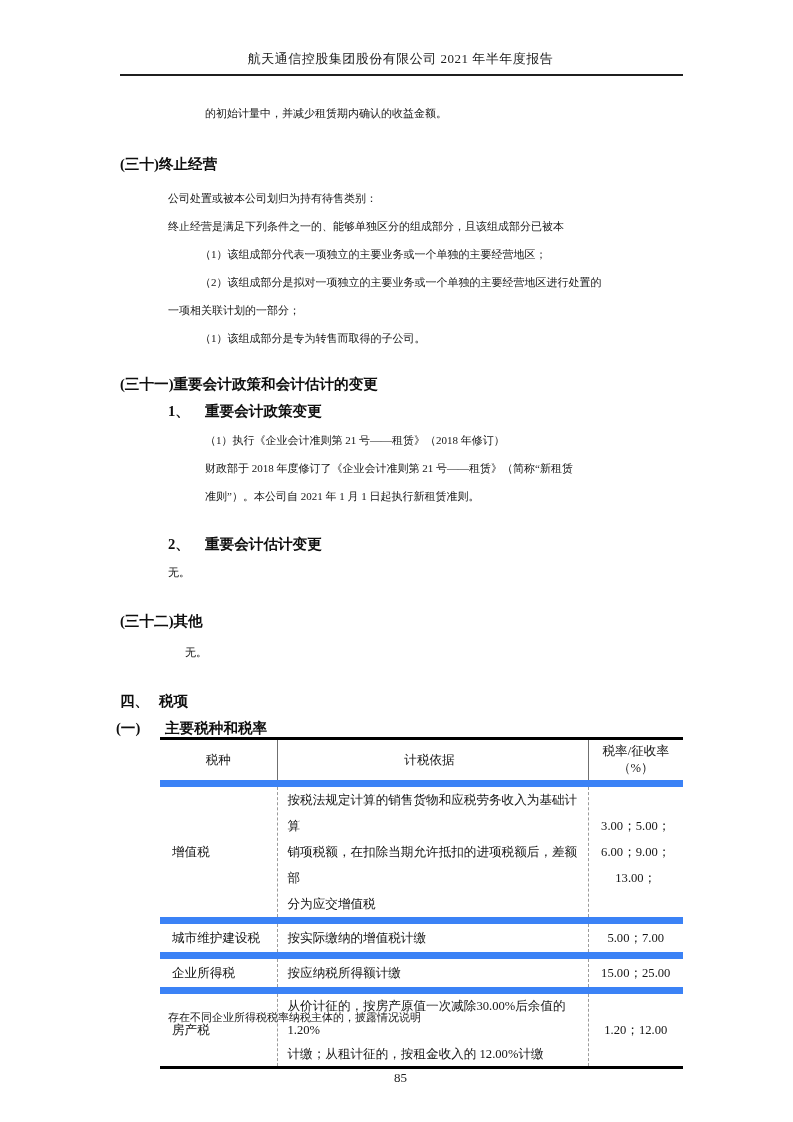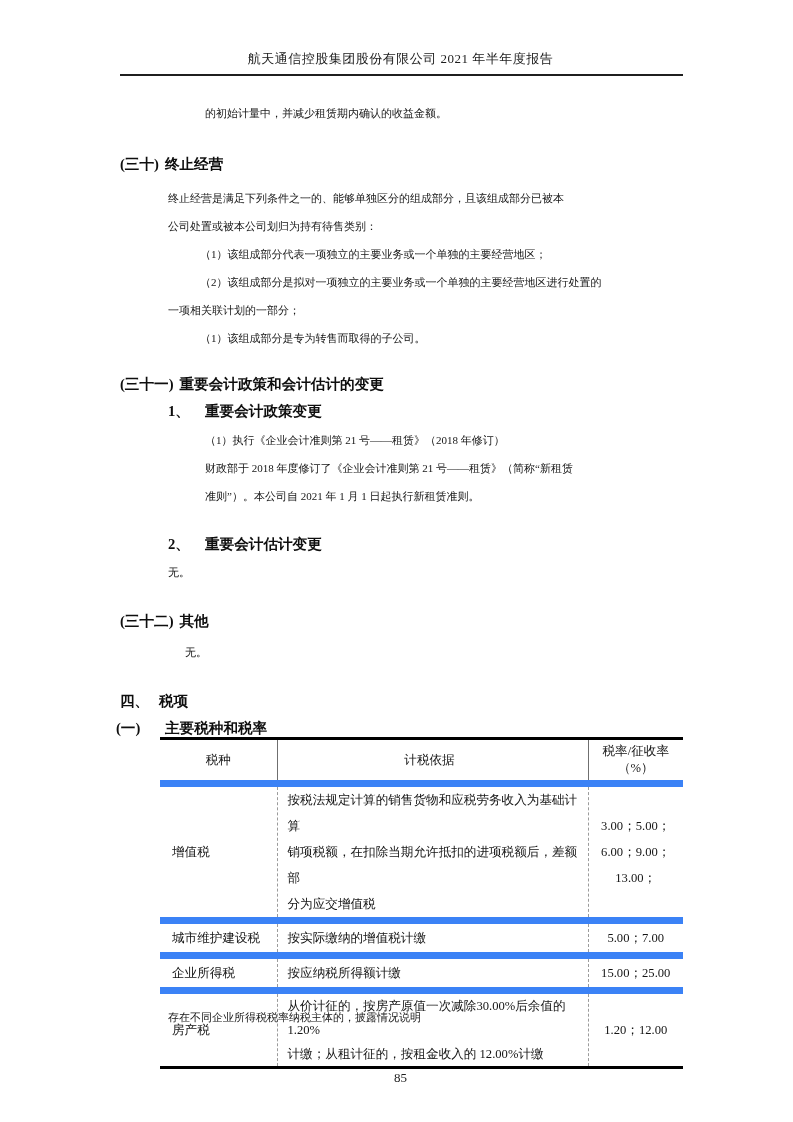--- a/index.html
+++ b/index.html
@@ -18,21 +18,21 @@
     text-align:center;font-size:13px;color:#1c1c1c;letter-spacing:.5px;
   }
   .hdr-rule{
     position:absolute;top:74px;left:120px;width:563px;height:2px;background:#1f1f1f;
   }
   
   .txt{position:absolute;font-size:11px;line-height:28px;color:#161616;}
   .line{white-space:nowrap;}
   .ind{margin-left:32px;}
   .heading{position:absolute;font-weight:bold;font-size:14.6px;line-height:22px;color:#0e0e0e;white-space:nowrap;}
-  .h-title{margin-left:6px;}
+  .h-title{}
   .num-block{display:inline-block;width:37px;}
   .num-block-wide{display:inline-block;width:39px;}
   .sub-label{display:inline-block;width:49px;}
   
   .tax-table{
     position:absolute;top:737px;left:160px;width:523px;
     border-collapse:collapse;table-layout:fixed;
     font-size:12.6px;color:#141414;
     border-top:3px solid #000;border-bottom:3px solid #000;
   }
@@ -65,22 +65,22 @@
 
   <div class="hdr-title">航天通信控股集团股份有限公司 2021 年半年度报告</div>
   <div class="hdr-rule"></div>
 
   <div class="txt" style="top:99px;left:205px;">的初始计量中，并减少租赁期内确认的收益金额。</div>
 
   <div class="heading" style="top:153px;left:120px;">
     <span>(三十)</span><span class="h-title">终止经营</span>
   </div>
   <div class="txt" style="top:184px;left:168px;">
+    <div class="line">公司处置或被本公司划归为持有待售类别：</div>
     <div class="line">终止经营是满足下列条件之一的、能够单独区分的组成部分，且该组成部分已被本</div>
-    <div class="line">公司处置或被本公司划归为持有待售类别：</div>
     <div class="line ind">（1）该组成部分代表一项独立的主要业务或一个单独的主要经营地区；</div>
     <div class="line ind">（2）该组成部分是拟对一项独立的主要业务或一个单独的主要经营地区进行处置的</div>
     <div class="line">一项相关联计划的一部分；</div>
     <div class="line ind">（1）该组成部分是专为转售而取得的子公司。</div>
   </div>
 
   <div class="heading" style="top:373px;left:120px;">
     <span>(三十一)</span><span class="h-title">重要会计政策和会计估计的变更</span>
   </div>
   <div class="heading" style="top:400px;left:168px;">

